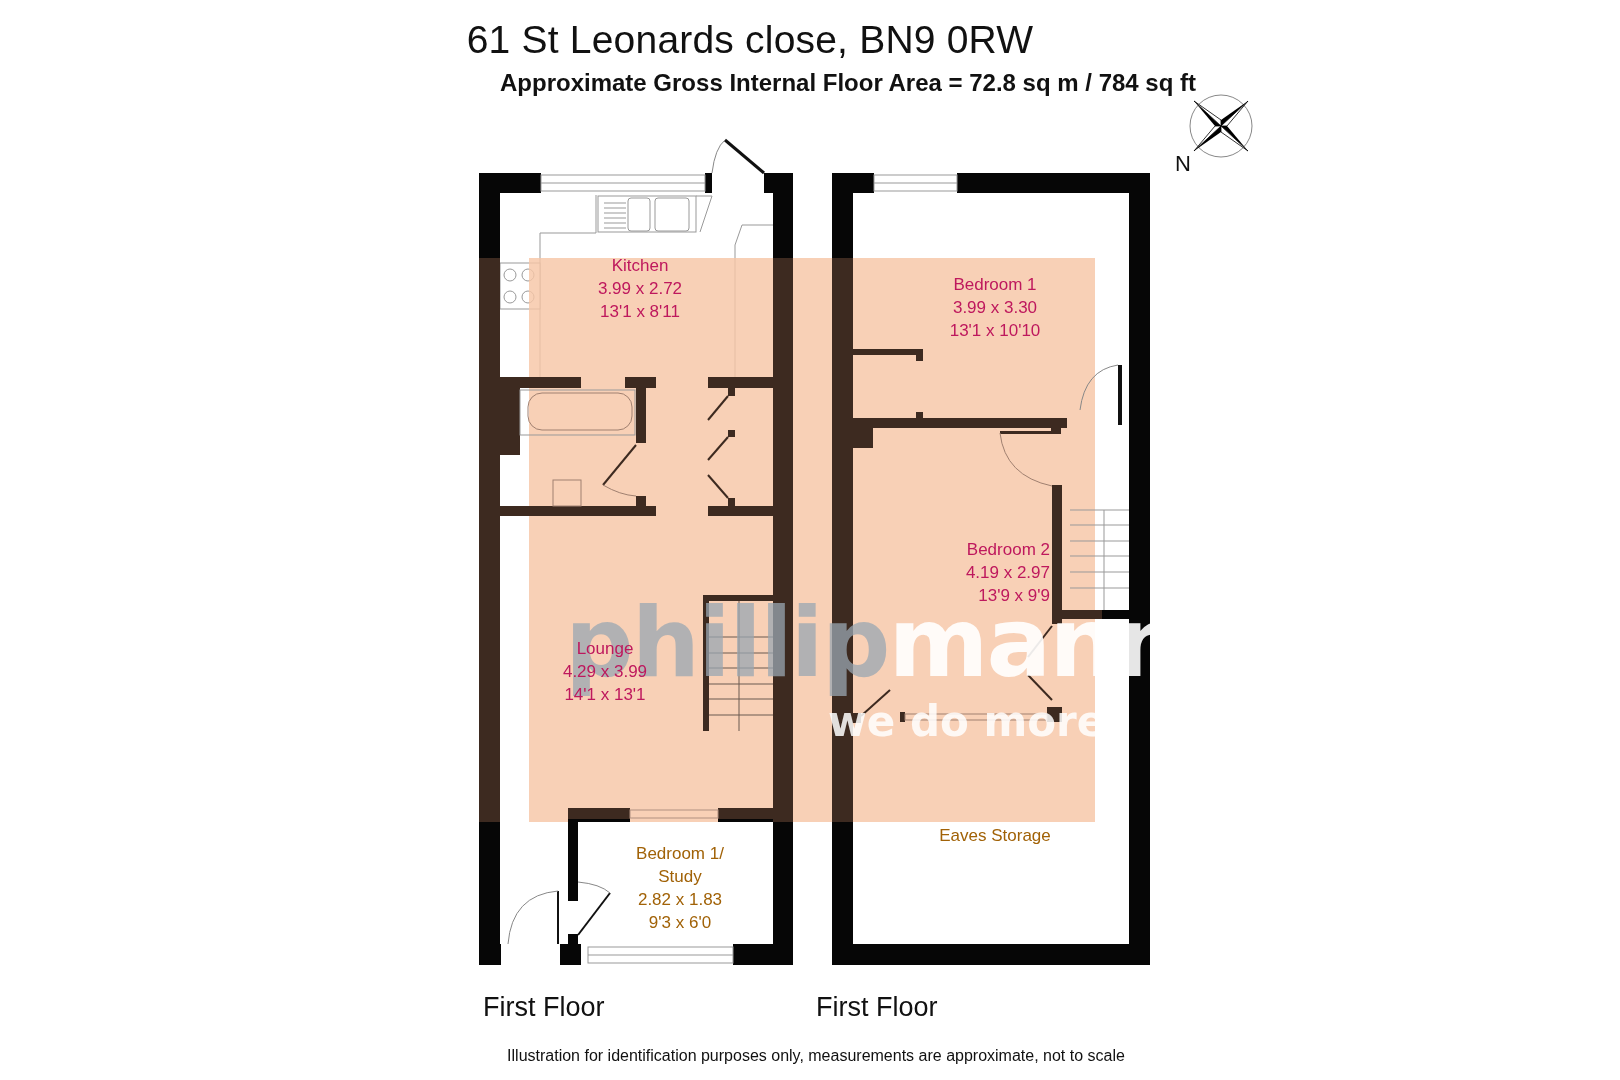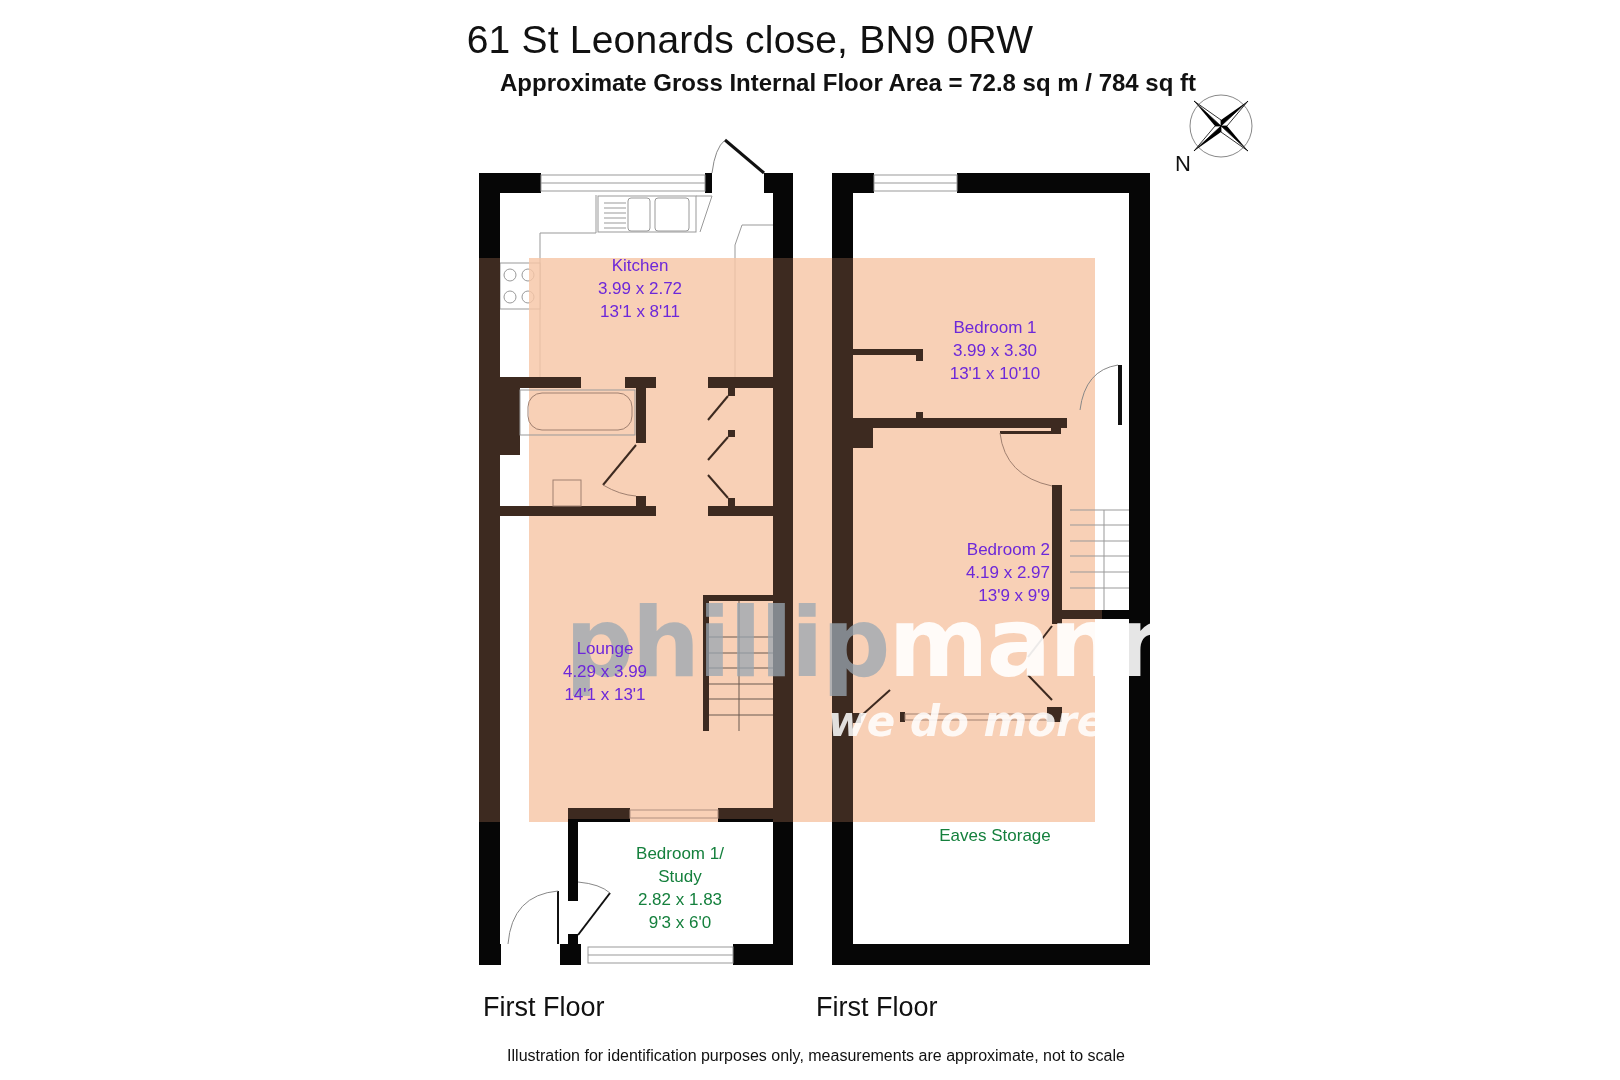--- a/index.html
+++ b/index.html
@@ -3,29 +3,29 @@
 <meta charset="utf-8">
 <style>
   html, body { margin: 0; padding: 0; background: #ffffff; }
   body { width: 1620px; height: 1080px; position: relative; overflow: hidden;
          font-family: "Liberation Sans", sans-serif; color: #111; }
   .title { position: absolute; top: 18px; left: 0; width: 1500px; text-align: center;
            font-size: 39px; font-weight: normal; letter-spacing: 0.2px; }
   .subtitle { position: absolute; top: 69px; left: 0; width: 1620px; text-align: center;
               font-size: 24px; font-weight: bold; margin-left: 38px; }
   #plan { position: absolute; left: 0; top: 0; }
-  .label { position: absolute; text-align: center; font-size: 17px; line-height: 23px; color: #15803d; }
-  .label.room { color: #6d28d9; }
+  .label { position: absolute; text-align: center; font-size: 17px; line-height: 23px; color: #a16207; }
+  .label.room { color: #be185d; }
   .floor-label { position: absolute; font-size: 27px; top: 992px; }
   .footer { position: absolute; top: 1047px; left: 6px; width: 1620px; text-align: center; font-size: 16px; }
   .north-label { position: absolute; left: 1175px; top: 151px; font-size: 22px; }
   .wm1 { position: absolute; left: 565px; top: 595px; font-size: 96px; font-weight: bold;
          letter-spacing: -2px; line-height: 1; font-family: "DejaVu Sans", sans-serif; }
   .wm2 { position: absolute; left: 828px; top: 697px; font-size: 42px; font-weight: bold;
-         color: rgba(255,255,255,0.85); font-family: "DejaVu Sans", sans-serif; font-style: italic; }
+         color: rgba(255,255,255,0.85); font-family: "DejaVu Sans", sans-serif; }
 </style>
 </head>
 <body>
 
 <div class="title">61 St Leonards close, BN9 0RW</div>
 <div class="subtitle">Approximate Gross Internal Floor Area = 72.8 sq m / 784 sq ft</div>
 
 <svg id="plan" width="1620" height="1080" viewBox="0 0 1620 1080">
 
   <g>
@@ -202,21 +202,21 @@
   <div>Lounge</div>
   <div>4.29 x 3.99</div>
   <div>14'1 x 13'1</div>
 </div>
 <div class="label" style="left:600px;top:842px;width:160px;">
   <div>Bedroom 1/</div>
   <div>Study</div>
   <div>2.82 x 1.83</div>
   <div>9'3 x 6'0</div>
 </div>
-<div class="label room" style="left:910px;top:273px;width:170px;margin-top:43px;">
+<div class="label room" style="left:910px;top:273px;width:170px;">
   <div>Bedroom 1</div>
   <div>3.99 x 3.30</div>
   <div>13'1 x 10'10</div>
 </div>
 <div class="label room" style="left:880px;top:538px;width:170px;text-align:right;">
   <div>Bedroom 2</div>
   <div>4.19 x 2.97</div>
   <div>13'9 x 9'9</div>
 </div>
 <div class="label" style="left:900px;top:824px;width:190px;">

